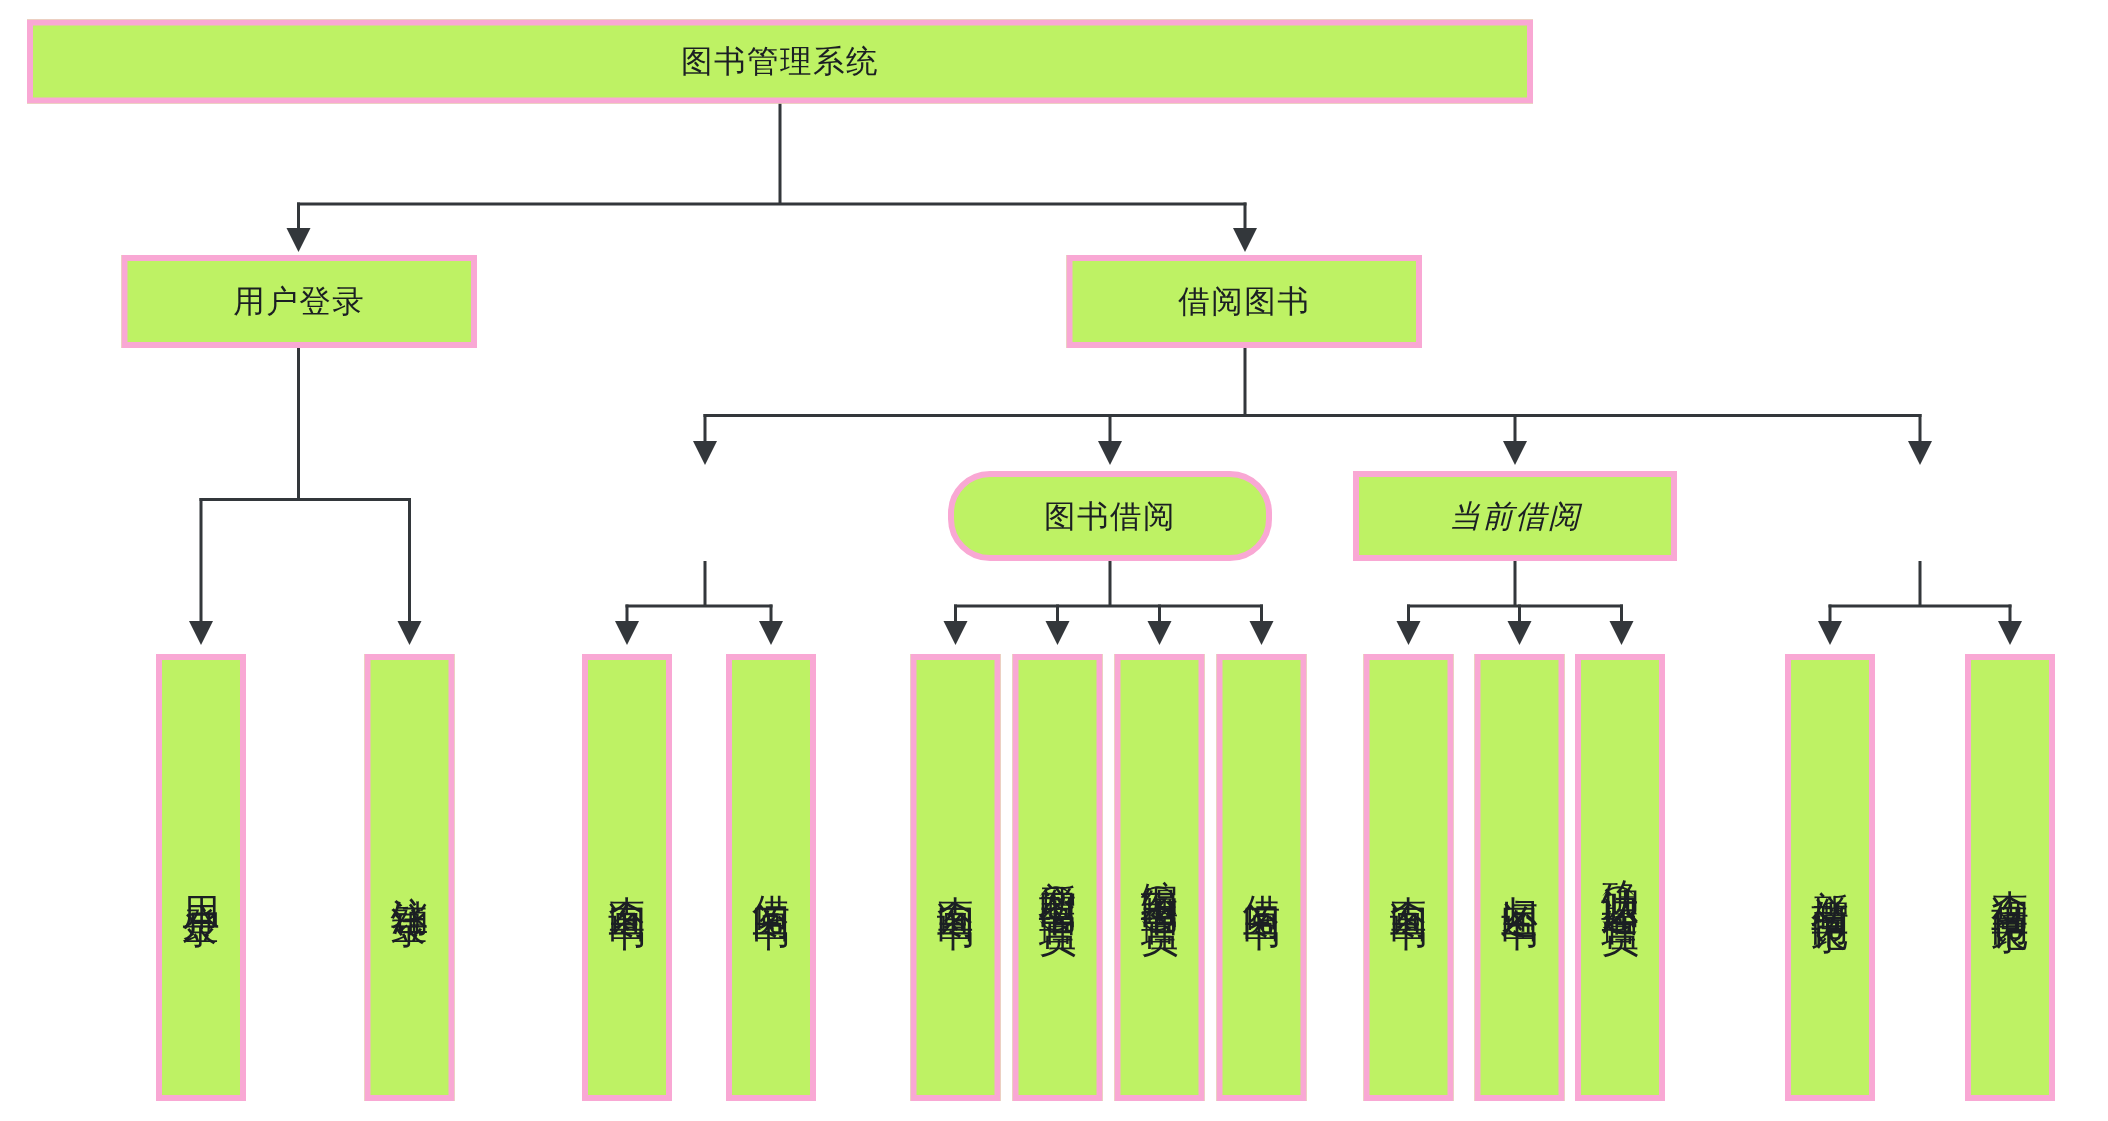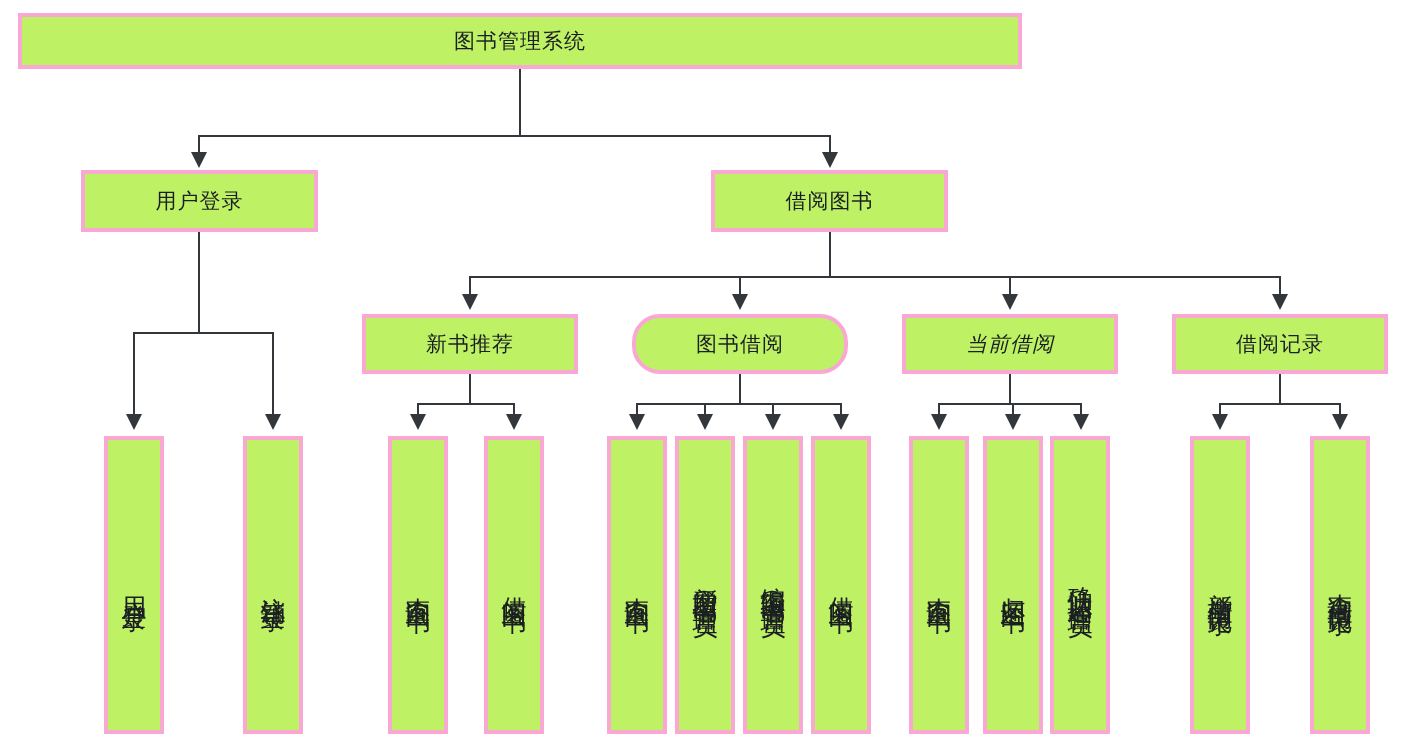--- a/index.html
+++ b/index.html
@@ -148,35 +148,29 @@
   </div>
 
   <div class="node horiz" style="left:81px;top:170px;width:237px;height:62px;">
     <span class="lbl">用户登录</span>
   </div>
 
   <div class="node horiz" style="left:711px;top:170px;width:237px;height:62px;">
     <span class="lbl">借阅图书</span>
   </div>
 
-  <div class="node horiz" style="left:362px;top:314px;width:216px;height:60px;">
-    <span class="lbl">新书推荐</span>
-  </div>
 
   <div class="node horiz" style="left:632px;top:314px;width:216px;height:60px;border-radius:28px;">
     <span class="lbl">图书借阅</span>
   </div>
 
   <div class="node horiz" style="left:902px;top:314px;width:216px;height:60px;font-style:italic;">
     <span class="lbl">当前借阅</span>
   </div>
 
-  <div class="node horiz" style="left:1172px;top:314px;width:216px;height:60px;">
-    <span class="lbl">借阅记录</span>
-  </div>
 
   <div class="node vert" style="left:104px;top:436px;width:60px;height:298px;">
     <span class="lbl">用户登录</span>
   </div>
   <div class="node vert" style="left:243px;top:436px;width:60px;height:298px;">
     <span class="lbl">注销登录</span>
   </div>
   <div class="node vert" style="left:388px;top:436px;width:60px;height:298px;">
     <span class="lbl">查询图书</span>
   </div>

